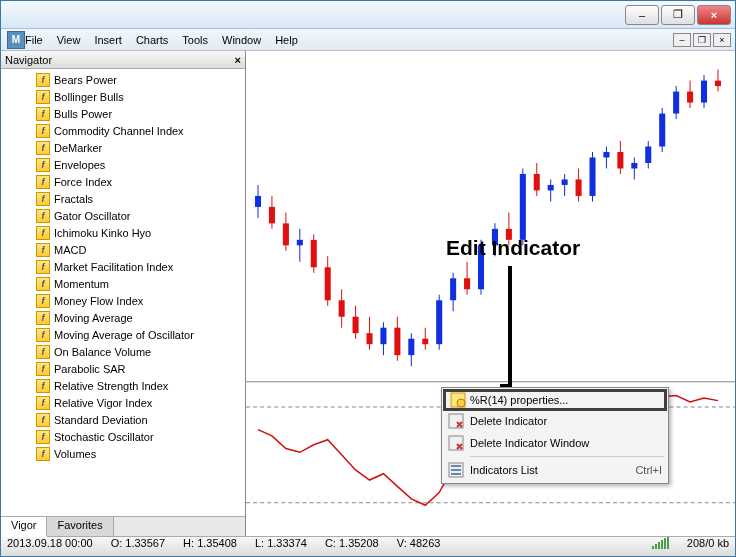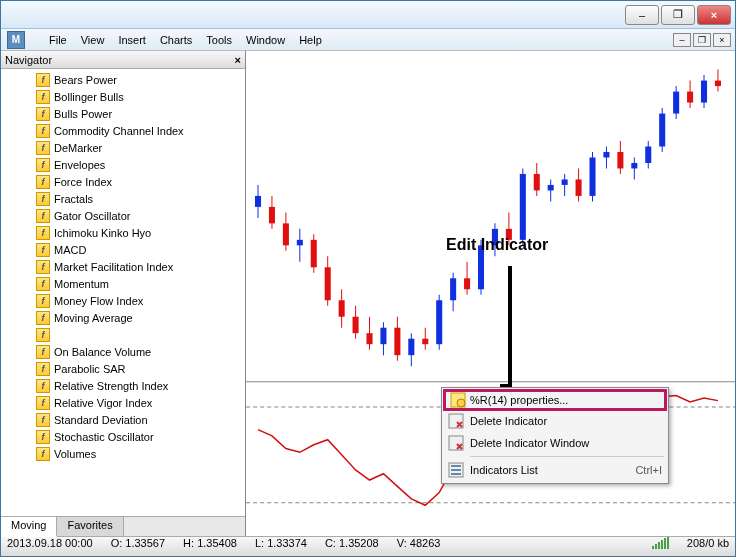--- a/index.html
+++ b/index.html
@@ -3,41 +3,41 @@
 <meta charset="utf-8">
 <style>
 * { box-sizing: border-box; margin: 0; padding: 0; font-family: Tahoma, Arial, sans-serif; font-size: 11px; }
 body { background: #fff; width: 736px; height: 557px; overflow: hidden; }
 .window { width: 736px; height: 557px; border: 1px solid #3a76a8; display: flex; flex-direction: column; background: #fff; }
 .titlebar { height: 28px; background: linear-gradient(to bottom, #f5f9fd, #d8e8f7); display: flex; justify-content: flex-end; align-items: center; padding: 0 4px; border-bottom: 1px solid #a8c0d8; }
 .titlebar-btn { width: 34px; height: 20px; margin-left: 2px; display: flex; align-items: center; justify-content: center; border: 1px solid #888; border-radius: 3px; background: linear-gradient(to bottom, #fdfdfd, #e0e0e0); cursor: pointer; }
 .titlebar-btn.close { background: linear-gradient(to bottom, #e88, #c33); color: #fff; font-weight: bold; }
 .subtitle-row { height: 22px; background: linear-gradient(to bottom, #f3f7fb, #e0ebf5); display: flex; align-items: center; border-bottom: 1px solid #bbb; padding-left: 6px; }
 .app-icon { width: 18px; height: 18px; background: #5a8fc0; border: 1px solid #3a6a9a; display: flex; align-items: center; justify-content: center; color: #fff; font-size: 10px; font-weight: bold; }
-.menubar { display: flex; gap: 14px; margin-left: 24px; }
+.menubar { display: flex; gap: 14px; margin-left: 0; }
 .menubar span { cursor: pointer; }
 .mdi-ctrls { margin-left: auto; display: flex; gap: 2px; margin-right: 4px; }
 .mdi-btn { width: 18px; height: 14px; border: 1px solid #888; background: #f0f0f0; display: flex; align-items: center; justify-content: center; font-size: 9px; cursor: pointer; }
 .main-area { display: flex; flex: 1; min-height: 0; position: relative; }
 .navigator { width: 245px; border-right: 1px solid #888; display: flex; flex-direction: column; background: #fff; }
 .nav-header { height: 18px; background: linear-gradient(to bottom, #f8f8f8, #dcdcdc); border-bottom: 1px solid #aaa; display: flex; align-items: center; padding-left: 4px; font-size: 11px; }
 .nav-close { margin-left: auto; margin-right: 4px; font-weight: bold; cursor: pointer; font-size: 11px; }
 .nav-tree { flex: 1; overflow-y: auto; overflow-x: hidden; padding: 2px 0; scrollbar-width: thin; }
 .tree-item { display: flex; align-items: center; height: 17px; padding-left: 35px; cursor: pointer; white-space: nowrap; }
 .indicator-icon { width: 14px; height: 14px; background: linear-gradient(to bottom, #ffe680, #ffc933); border: 1px solid #cc9900; display: flex; align-items: center; justify-content: center; margin-right: 4px; font-size: 9px; font-style: italic; font-weight: bold; color: #555; }
 .nav-tabs { height: 20px; display: flex; border-top: 1px solid #aaa; background: #e8e8e8; }
 .nav-tab { padding: 2px 10px; border-right: 1px solid #aaa; cursor: pointer; background: #d8d8d8; }
 .nav-tab.active { background: #fff; border-bottom: 2px solid #fff; margin-bottom: -1px; }
 .chart-area { flex: 1; position: relative; background: #fff; }
 .chart-svg { width: 100%; height: 100%; }
-.annotation { position: absolute; left: 200px; top: 185px; font-size: 16px; font-weight: bold; font-family: Arial; color: #000; }
+.annotation { position: absolute; left: 200px; top: 185px; font-size: 21px; font-weight: bold; font-family: Arial; color: #000; }
 .anno-line { position: absolute; left: 254px; top: 215px; }
 .context-menu { position: absolute; left: 195px; top: 336px; width: 228px; background: #f4f4f4; border: 1px solid #888; box-shadow: 2px 2px 4px rgba(0,0,0,0.3); padding: 2px; }
 .ctx-item { display: flex; align-items: center; height: 22px; padding: 0 4px 0 26px; cursor: pointer; position: relative; }
-.ctx-item.highlighted { border: 3px solid #be185d; margin: -1px; padding-left: 24px; }
+.ctx-item.highlighted { border: 3px solid #404040; margin: -1px; padding-left: 24px; }
 .ctx-icon { position: absolute; left: 4px; width: 16px; height: 16px; display: flex; align-items: center; justify-content: center; }
 .ctx-sep { height: 1px; background: #ccc; margin: 2px 2px 2px 26px; }
 .ctx-shortcut { margin-left: auto; color: #555; }
 .status-bar { height: 20px; background: linear-gradient(to bottom, #f8f8f8, #dcdcdc); border-top: 1px solid #aaa; display: flex; align-items: flex-start; padding: 0 6px; gap: 18px; font-size: 11px; }
 .status-bar .spacer { flex: 1; }
 .status-bars { display: inline-flex; gap: 1px; align-items: flex-end; height: 12px; }
 .status-bars span { width: 2px; background: #4a9e4a; }
 .status-bars span:nth-child(1) { height: 3px; } .status-bars span:nth-child(2) { height: 5px; }
 .status-bars span:nth-child(3) { height: 7px; } .status-bars span:nth-child(4) { height: 9px; }
 .status-bars span:nth-child(5) { height: 11px; } .status-bars span:nth-child(6) { height: 12px; }
@@ -132,20 +132,21 @@
           <div class="tree-item">
             <span class="indicator-icon">f</span>
             <span>Money Flow Index</span>
           </div>
           <div class="tree-item">
             <span class="indicator-icon">f</span>
             <span>Moving Average</span>
           </div>
           <div class="tree-item">
             <span class="indicator-icon">f</span>
+            <span>Moving Average of Oscillator</span>
           </div>
           <div class="tree-item">
             <span class="indicator-icon">f</span>
             <span>On Balance Volume</span>
           </div>
           <div class="tree-item">
             <span class="indicator-icon">f</span>
             <span>Parabolic SAR</span>
           </div>
           <div class="tree-item">
@@ -163,21 +164,21 @@
           <div class="tree-item">
             <span class="indicator-icon">f</span>
             <span>Stochastic Oscillator</span>
           </div>
           <div class="tree-item">
             <span class="indicator-icon">f</span>
             <span>Volumes</span>
           </div>
         </div>
       <div class="nav-tabs">
-        <div class="nav-tab active">Moving</div>
+        <div class="nav-tab active">Vigor</div>
         <div class="nav-tab">Favorites</div>
       </div>
     </div>
 
     <div class="chart-area">
       <svg class="chart-svg" id="chart-svg" viewBox="0 0 485 465">
           <line x1="11.911764705882353" x2="11.911764705882353" y1="124.82142857142858" y2="157.5" stroke="#1030e0" stroke-width="1"></line>
           <rect x="8.911764705882353" width="6" y="135.71428571428572" height="10.892857142857139" fill="#1030e0"></rect>
           <line x1="25.735294117647058" x2="25.735294117647058" y1="135.71428571428572" y2="168.39285714285714" stroke="#e01010" stroke-width="1"></line>
           <rect x="22.735294117647058" width="6" y="146.60714285714286" height="16.33928571428632" fill="#e01010"></rect>

